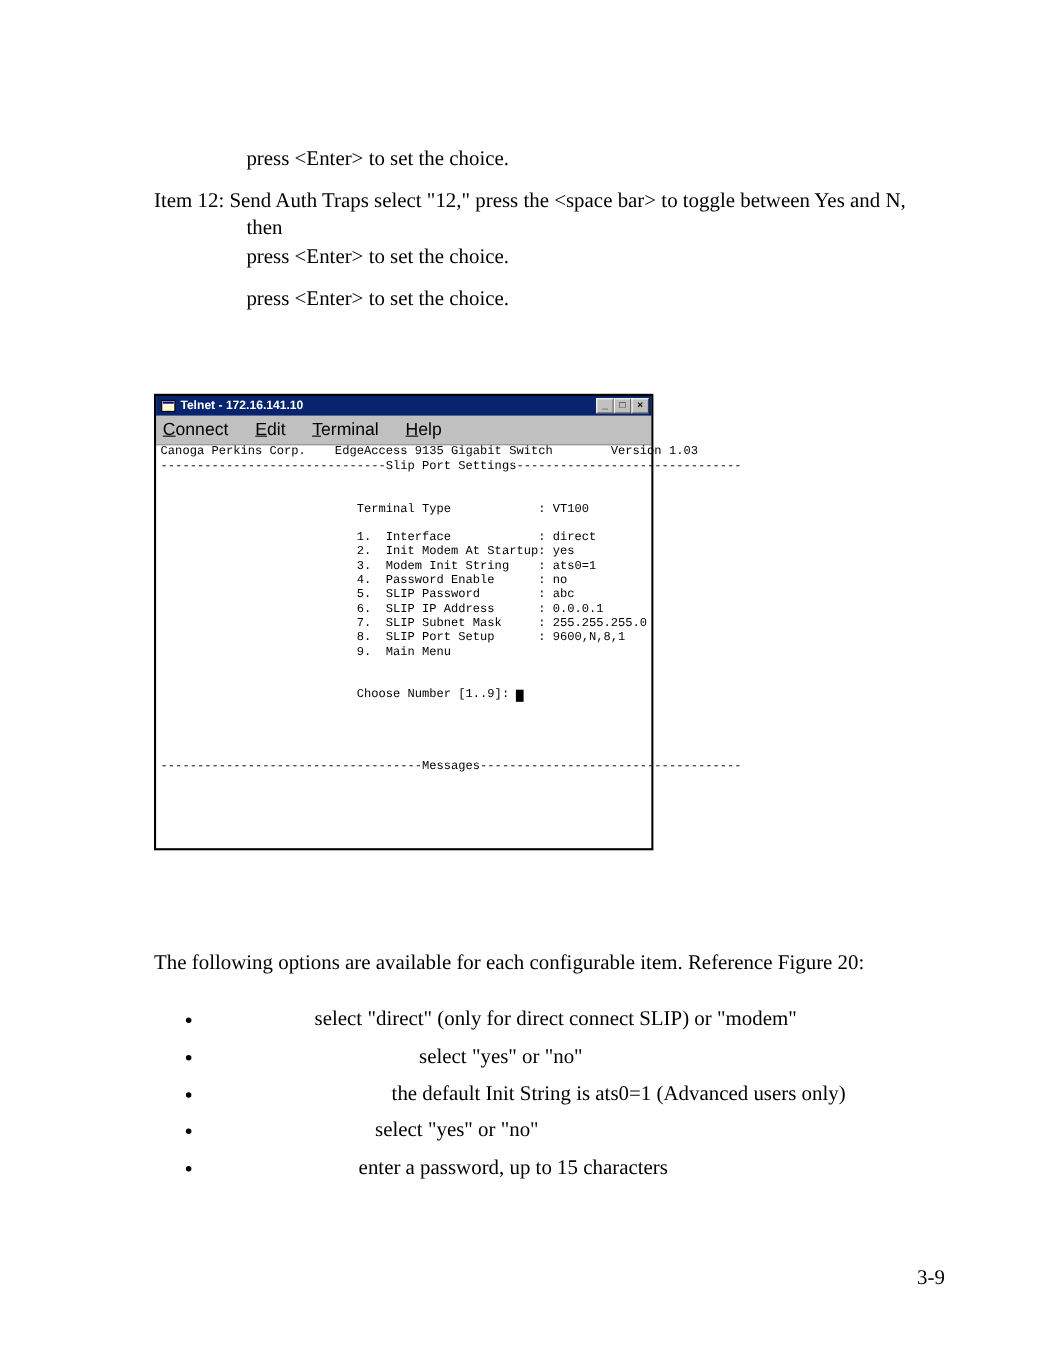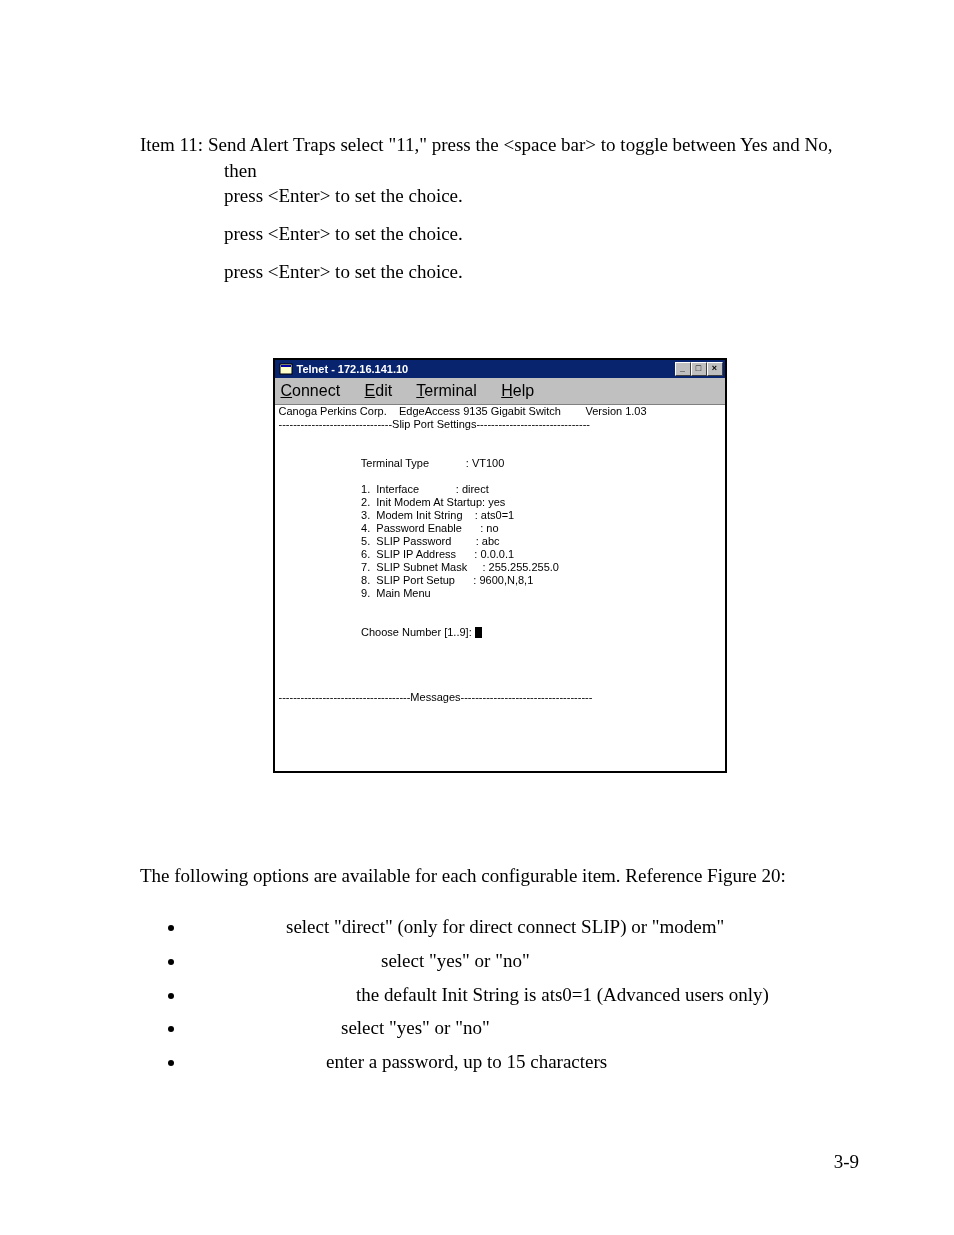--- a/index.html
+++ b/index.html
@@ -3,50 +3,50 @@
 <meta charset="utf-8">
 <style>
   html,body{margin:0;padding:0;background:#fff;font-family:"Times New Roman",Times,serif;color:#000;font-size:19px;line-height:1.35}
   .page{width:954px;min-height:1235px;box-sizing:border-box;padding:132px 95px 50px 140px;position:relative}
   .item{margin:0 0 12px 0}
   .item .hang{display:block;padding-left:84px;text-indent:-84px}
   .item .cont{display:block;padding-left:84px}
   .gap{height:40px}
   .para{margin:0 0 22px 0}
 
-  .telnet-wrap{display:flex;justify-content:center;margin:22px 0 10px 0}
+  .telnet-wrap{display:flex;justify-content:flex-start;margin:22px 0 10px 0}
   .telnet-win{width:450px;border:2px solid #000;background:#fff;box-shadow:0 0 0 1px #888 inset}
   .tw-title{background:#09246f;color:#fff;font-family:Arial,Helvetica,sans-serif;font-size:11px;font-weight:bold;height:18px;line-height:18px;display:flex;align-items:center;padding:0 2px 0 4px}
   .tw-title .tic{width:14px;height:14px;margin-right:4px;display:inline-flex;align-items:center;justify-content:center}
   .tw-title .tic svg{width:14px;height:14px}
   .tw-title .sp{flex:1}
   .tw-btns{display:flex;gap:0}
   .tw-btn{width:16px;height:14px;background:#c0c0c0;border:1px solid #fff;border-right-color:#404040;border-bottom-color:#404040;box-sizing:border-box;font-size:9px;font-family:Arial;line-height:10px;text-align:center;color:#000}
   .tw-btn.x{font-weight:bold}
   .tw-menu{background:#c0c0c0;font-family:Arial,Helvetica,sans-serif;font-size:16px;padding:2px 6px;border-bottom:1px solid #808080;color:#000}
   .tw-menu span{margin-right:10px}
   .tw-menu u{text-decoration:underline}
-  .term{background:#fff;color:#000;font-family:Liberation Sans, sans-serif;font-size:11px;line-height:13px;white-space:pre;padding:0 4px 6px 4px;min-height:360px}
+  .term{background:#fff;color:#000;font-family:Liberation Mono, monospace;font-size:11px;line-height:13px;white-space:pre;padding:0 4px 6px 4px;min-height:360px}
   .term .cursor{display:inline-block;width:7px;height:11px;background:#000;vertical-align:text-bottom}
 
   ul.opts{list-style:disc;margin:10px 0 0 0;padding-left:46px}
   ul.opts li{padding:4px 0 4px 0}
 
   .pagefoot{position:absolute;bottom:60px;right:95px;font-size:19px}
 </style>
 </head>
 <body>
 
 <div class="page">
 
   <div class="item">
-    <span class="hang">Item 11:  Send Alert Traps  select "11," press the &lt;space bar&gt; to toggle between Yes and No, then</span>
     <span class="cont">press &lt;Enter&gt; to set the choice.</span>
   </div>
   <div class="item">
+    <span class="hang">Item 12:  Send Auth Traps  select "12," press the &lt;space bar&gt; to toggle between Yes and N, then</span>
     <span class="cont">press &lt;Enter&gt; to set the choice.</span>
   </div>
   <div class="item">
     <span class="cont">press &lt;Enter&gt; to set the choice.</span>
   </div>
 
   <div class="gap"></div>
 
 
   <div class="telnet-wrap">

